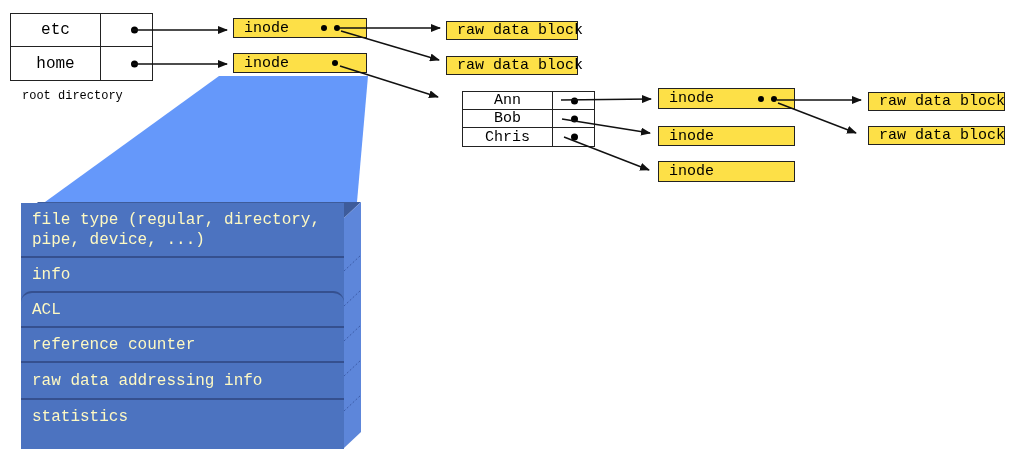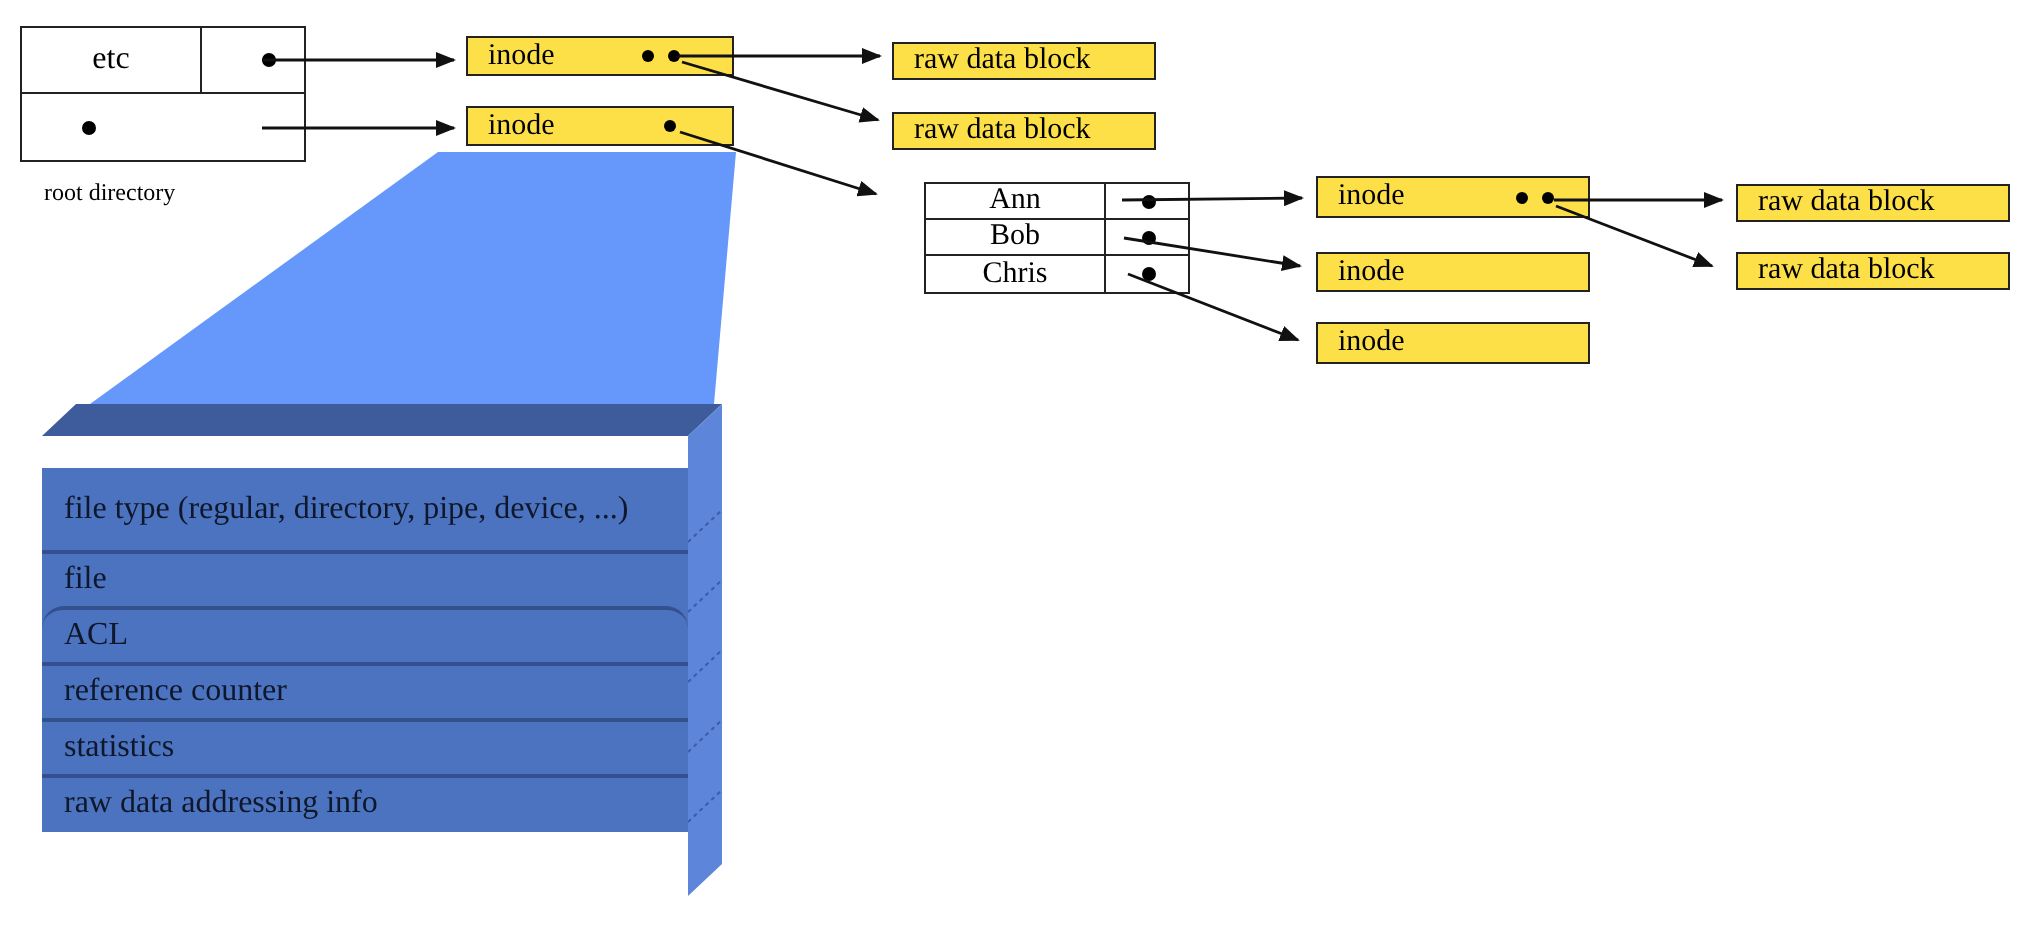--- a/index.html
+++ b/index.html
@@ -1,18 +1,18 @@
 <!DOCTYPE html>
 <html><head>
 <meta charset="utf-8">
 <style>
   html,body { margin:0; padding:0; background:#ffffff; }
   .canvas {
     position:relative; width:1017px; height:464px; background:#ffffff;
-    font-family:Liberation Serif, serif; overflow:hidden; color:#000;
+    font-family:Liberation Mono, monospace; overflow:hidden; color:#000;
   }
   svg.overlay { position:absolute; left:0; top:0; width:1017px; height:464px; }
   .bg-layer { z-index:0; }
   .arrow-layer { z-index:5; pointer-events:none; }
 
   .box {
     position:absolute; background:#fde047; border:1.5px solid #222;
     box-sizing:border-box; display:flex; align-items:center;
     font-size:15px; z-index:2;
   }
@@ -36,22 +36,22 @@
   .cell.b-b { border-bottom:1.5px solid #222; }
 
   #root-table { left:10px; top:13px; width:143px; height:68px;
     grid-template-columns:90px 1fr; grid-template-rows:1fr 1fr; font-size:16px; }
   #names-table { left:462px; top:91px; width:133px; height:56px;
     grid-template-columns:90px 1fr; grid-template-rows:1fr 1fr 1fr; font-size:15px; }
 
   .caption { position:absolute; left:22px; top:89px; font-size:12px; z-index:2; }
 
   #inode-stack {
-    position:absolute; left:21px; top:234px; width:323px; height:182px;
-    background:#4c73c0; color:#0f172a; font-size:16px; z-index:2;
+    position:absolute; left:21px; top:203px; width:323px; height:246px;
+    background:#4c73c0; color:#fef9c3; font-size:16px; z-index:2;
     display:flex; flex-direction:column;
   }
   #inode-stack .srow {
     box-sizing:border-box; display:flex; align-items:center;
     padding-left:11px; padding-right:8px; line-height:1.25;
     border-top:2px solid #35508f;
   }
   #inode-stack .srow:first-child { border-top:none; }
 </style>
 </head>
@@ -71,20 +71,23 @@
       <line x1="344" y1="411" x2="361" y2="395"></line>
     </g>
   </svg>
 
   <div class="dtable" id="root-table">
     <div class="cell b-r b-b">
       <span>etc</span>
     </div>
     <div class="cell b-b">
       <span class="bullet big" style="left:30px;"></span>
+    </div>
+    <div class="cell b-r">
+      <span>home</span>
     </div>
     <div class="cell">
       <span class="bullet big" style="left:30px;"></span>
     </div>
   </div>
   <div class="caption">root directory</div>
 
   <div class="box" style="left:233px; top:18px; width:134px; height:20px;">
     <span class="lbl">inode</span>
     <span class="bullet" style="left:87px;"></span>
@@ -141,33 +144,33 @@
   </div>
   <div class="box" style="left:868px; top:126px; width:137px; height:19px;">
     <span class="lbl">raw data block</span>
   </div>
 
   <div id="inode-stack">
     <div class="srow" style="height:53px;">
       <span>file type (regular, directory, pipe, device, ...)</span>
     </div>
     <div class="srow" style="height:35px;">
-      <span>file</span>
+      <span>info</span>
     </div>
     <div class="srow" style="height:35px;border-radius:11px;">
       <span>ACL</span>
     </div>
     <div class="srow" style="height:35px;">
       <span>reference counter</span>
     </div>
+    <div class="srow" style="height:37px;">
+      <span>raw data addressing info</span>
+    </div>
     <div class="srow" style="height:35px;">
       <span>statistics</span>
-    </div>
-    <div class="srow" style="height:37px;">
-      <span>raw data addressing info</span>
     </div>
   </div>
 
   <svg class="overlay arrow-layer">
     <defs>
       <marker id="ah" markerWidth="10" markerHeight="8" refX="9" refY="4" orient="auto" markerUnits="userSpaceOnUse">
         <path d="M0,0 L10,4 L0,8 z" fill="#111"></path>
       </marker>
     </defs>
     <g stroke="#111" stroke-width="1.4" fill="none">

